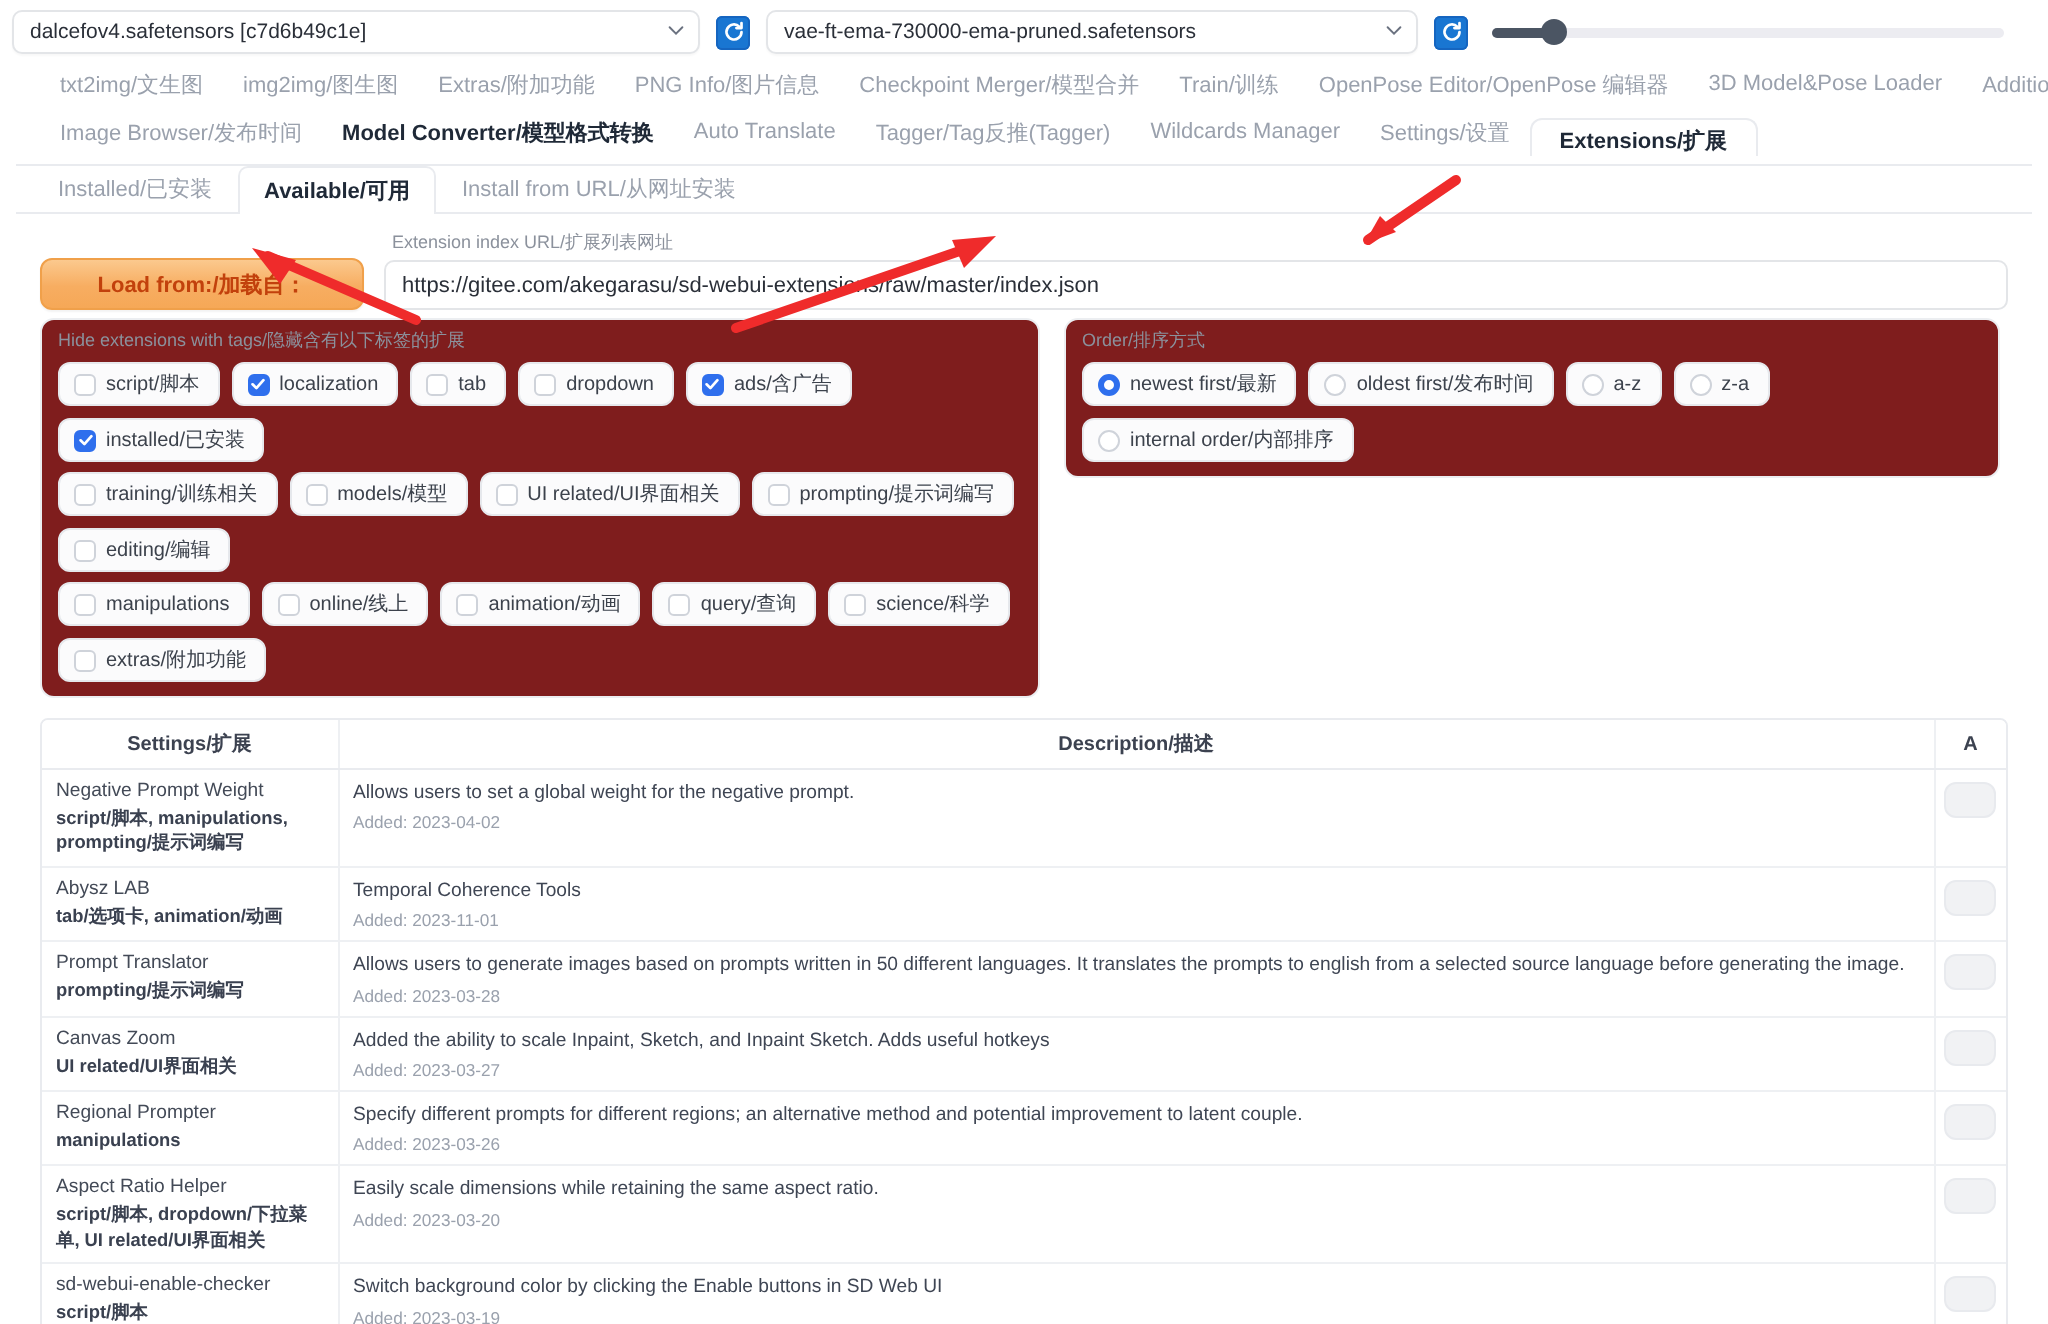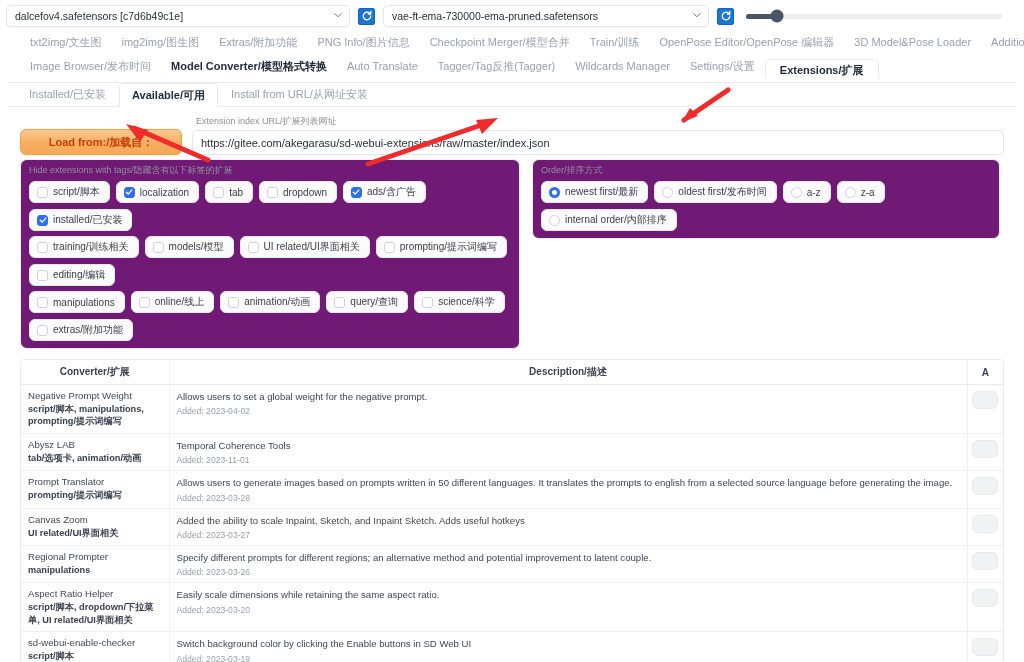--- a/index.html
+++ b/index.html
@@ -134,21 +134,21 @@
     font-family: "Liberation Sans", sans-serif;
   }
 
   
   .filters {
     display:flex; align-items:flex-start; gap: 12px;
     padding: 2px 12px 0 12px;
   }
   .group-box {
     border: 1px solid #eceef1; border-radius: 7px;
-    padding: 4px 8px 7px 8px; background:#701a75;
+    padding: 4px 8px 7px 8px; background:#7f1d1d;
     position: relative;
   }
   .group-box .legend {
     font-size: 9px; color:#8b919c; margin-bottom: 4px;
   }
   .tagrow { display:flex; flex-wrap:wrap; gap: 6px; margin-bottom: 5px; }
   .tagrow:last-child { margin-bottom: 0; }
   .chip {
     display:flex; align-items:center; gap: 5px;
     border:1px solid #e6e8ec; border-radius: 6px;
@@ -411,21 +411,21 @@
               <span>internal order/内部排序</span>
             </div>
           </div>
       </div>
     </div>
 
     <div class="table-wrap">
       <table>
         <thead>
           <tr>
-            <th class="c1">Converter/扩展</th>
+            <th class="c1">Settings/扩展</th>
             <th class="c2">Description/描述</th>
             <th class="c3">A</th>
           </tr>
         </thead>
         <tbody id="tbody">
             <tr>
               <td class="c1">
                 <div class="ext-name">Negative Prompt Weight</div>
                 <div class="ext-tags">script/脚本, manipulations, prompting/提示词编写</div>
               </td>

